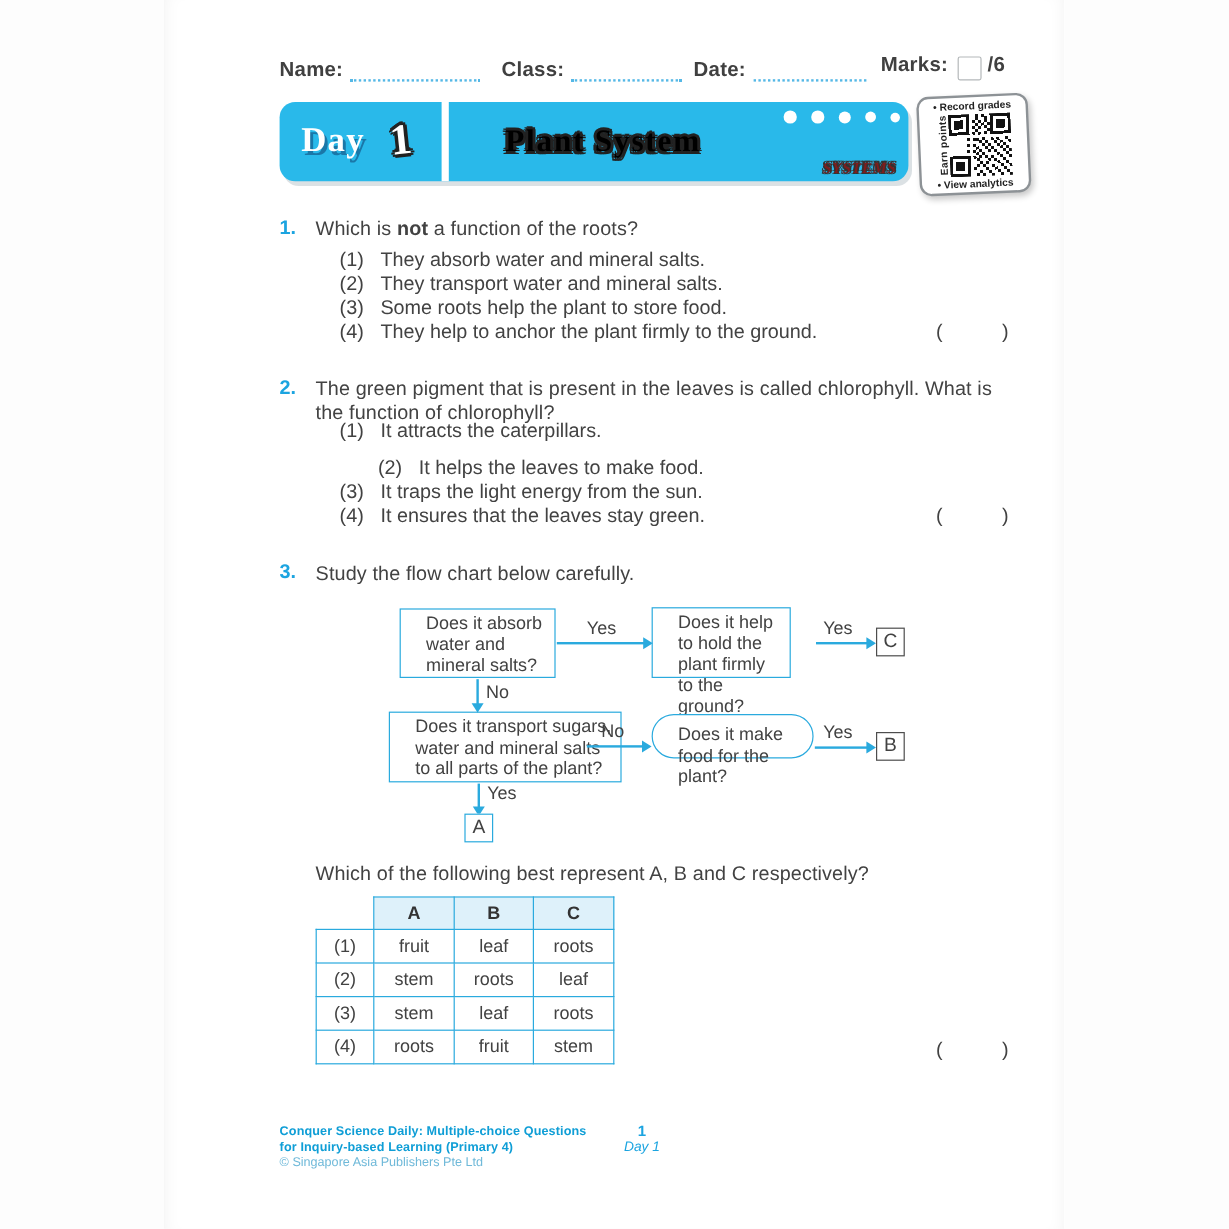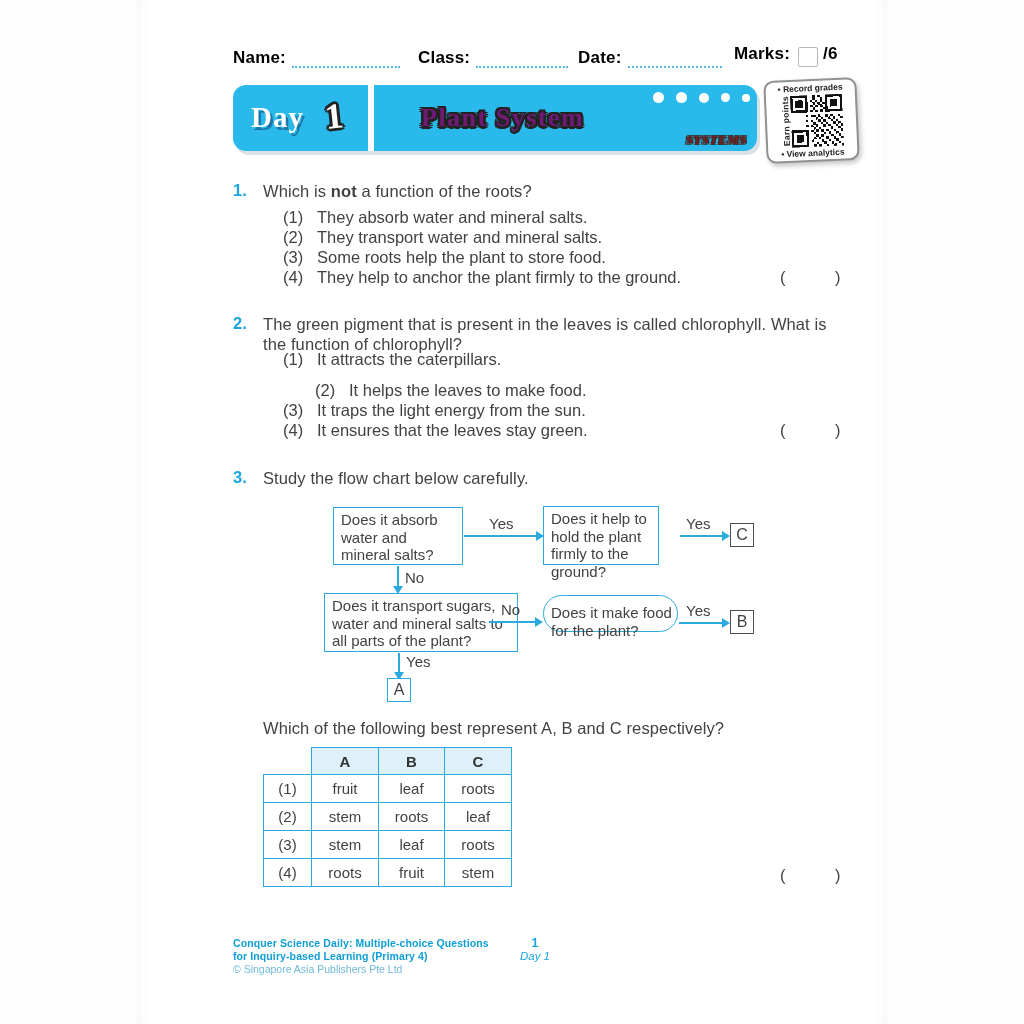--- a/index.html
+++ b/index.html
@@ -5,33 +5,33 @@
   * { margin:0; padding:0; box-sizing:border-box; }
   html,body { width:1024px; height:1024px; background:#fdfdfd; font-family:"Liberation Sans", sans-serif; }
   .page {
     position:relative; width:750px; height:1024px; margin:0 auto; background:#fff;
     box-shadow: inset 10px 0 16px -12px rgba(0,0,0,.07), inset -10px 0 16px -12px rgba(0,0,0,.07);
     color:#424242;
   }
 
   
   .field { position:absolute; top:48px; display:flex; align-items:flex-end; }
-  .field .lbl { color:#000000; font-weight:bold; font-size:17px; letter-spacing:.2px; }
+  .field .lbl { color:#404040; font-weight:bold; font-size:17px; letter-spacing:.2px; }
   .dotline { display:inline-block; border-bottom:2px dotted #55b8e6; height:15px; margin-left:6px; }
   .marks-box { display:inline-block; width:20px; height:20px; border:1.5px solid #b4b8ba; border-radius:2px; background:#fff; margin:0 5px -3px 8px; }
 
   
   .banner { position:absolute; left:96px; top:85px; width:524px; height:66px; background:#29b9ea;
     border-radius:13px; box-shadow: 3px 4px 0 rgba(175,188,195,.45); font-family: Liberation Serif, serif; }
   .banner .divider { position:absolute; left:135px; top:0; width:6px; height:66px; background:#fff; }
   .day-word { position:absolute; left:18px; top:16px; font-size:29px; font-weight:bold; color:#fff;
     letter-spacing:1px; text-shadow: 2.5px 3px 0 #1a77a8; }
   .day-num { position:absolute; left:92px; top:10px; font-size:36px; font-weight:bold; color:#fff; transform:rotate(-6deg);
     text-shadow:-2px -2px 0 #222,2px -2px 0 #222,-2px 2px 0 #222,2px 2px 0 #222,0 3px 0 #222,3px 0 0 #222,-3px 0 0 #222,0 -3px 0 #222; }
-  .banner-title { position:absolute; left:188px; top:18px; font-size:26px; font-weight:bold; color:#701a75; letter-spacing:1.5px;
+  .banner-title { position:absolute; left:188px; top:18px; font-size:26px; font-weight:bold; color:#000000; letter-spacing:1.5px;
     text-shadow:-2px -2px 0 #222,2px -2px 0 #222,-2px 2px 0 #222,2px 2px 0 #222,0 2.5px 0 #222,2.5px 0 0 #222,-2.5px 0 0 #222,0 -2.5px 0 #222; }
   .dots { position:absolute; left:420px; top:7px; display:flex; align-items:center; gap:12px; }
   .dots span { background:#fff; border-radius:50%; display:inline-block; }
   .strand { position:absolute; right:10px; bottom:3px; font-size:13px; font-weight:bold; font-style:italic; color:#7f1d1d; letter-spacing:.5px;
     text-shadow:-1.2px -1.2px 0 #333,1.2px -1.2px 0 #333,-1.2px 1.2px 0 #333,1.2px 1.2px 0 #333; }
 
   
   .qr { position:absolute; left:628px; top:79px; width:93px; height:83px; background:#fff; border:2px solid #8d9296;
     border-radius:10px; box-shadow:2px 3px 5px rgba(0,0,0,.22); transform:rotate(-2.5deg);
     display:flex; flex-direction:column; align-items:center; padding:2px 2px; }
@@ -42,21 +42,21 @@
   
   .qnum { position:absolute; left:96px; color:#1ba4e0; font-weight:bold; font-size:16.5px; }
   .qtext { position:absolute; left:126px; font-size:16.5px; line-height:20px; letter-spacing:.1px; }
   .opt { position:absolute; left:146px; font-size:16.5px; white-space:nowrap; }
   .opt .onum { display:inline-block; width:34px; }
   .bracket { position:absolute; font-size:16.5px; color:#424242; }
   .bracket .bc { position:absolute; left:55px; }
 
   
   .fbox { position:absolute; border:1.5px solid #2aaade; background:#fff; font-size:15px; line-height:17.5px;
-    padding:3px 5px 0 7px; color:#424242; }
+    padding:3px 5px 0 21px; color:#424242; }
   .term { position:absolute; width:24px; height:24px; background:#fff; font-size:16px;
     display:flex; align-items:center; justify-content:center; }
   .term-dark { border:1.5px solid #4d4d4d; }
   .term-cyan { border:1.5px solid #2aaade; }
   .arr-h { position:absolute; height:0; border-top:2px solid #2aaade; }
   .arr-h::after { content:""; position:absolute; right:-2px; top:-6px; width:0; height:0;
     border-top:5px solid transparent; border-bottom:5px solid transparent; border-left:8px solid #2aaade; }
   .arr-v { position:absolute; width:0; border-left:2px solid #2aaade; }
   .arr-v::after { content:""; position:absolute; left:-6px; bottom:-3px; width:0; height:0;
     border-left:5px solid transparent; border-right:5px solid transparent; border-top:8px solid #2aaade; }

